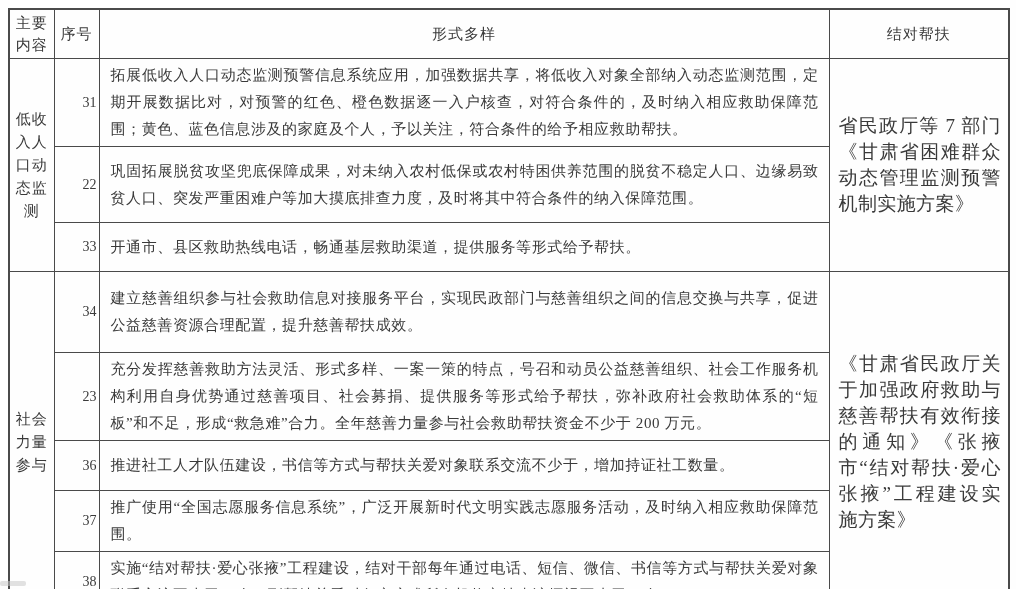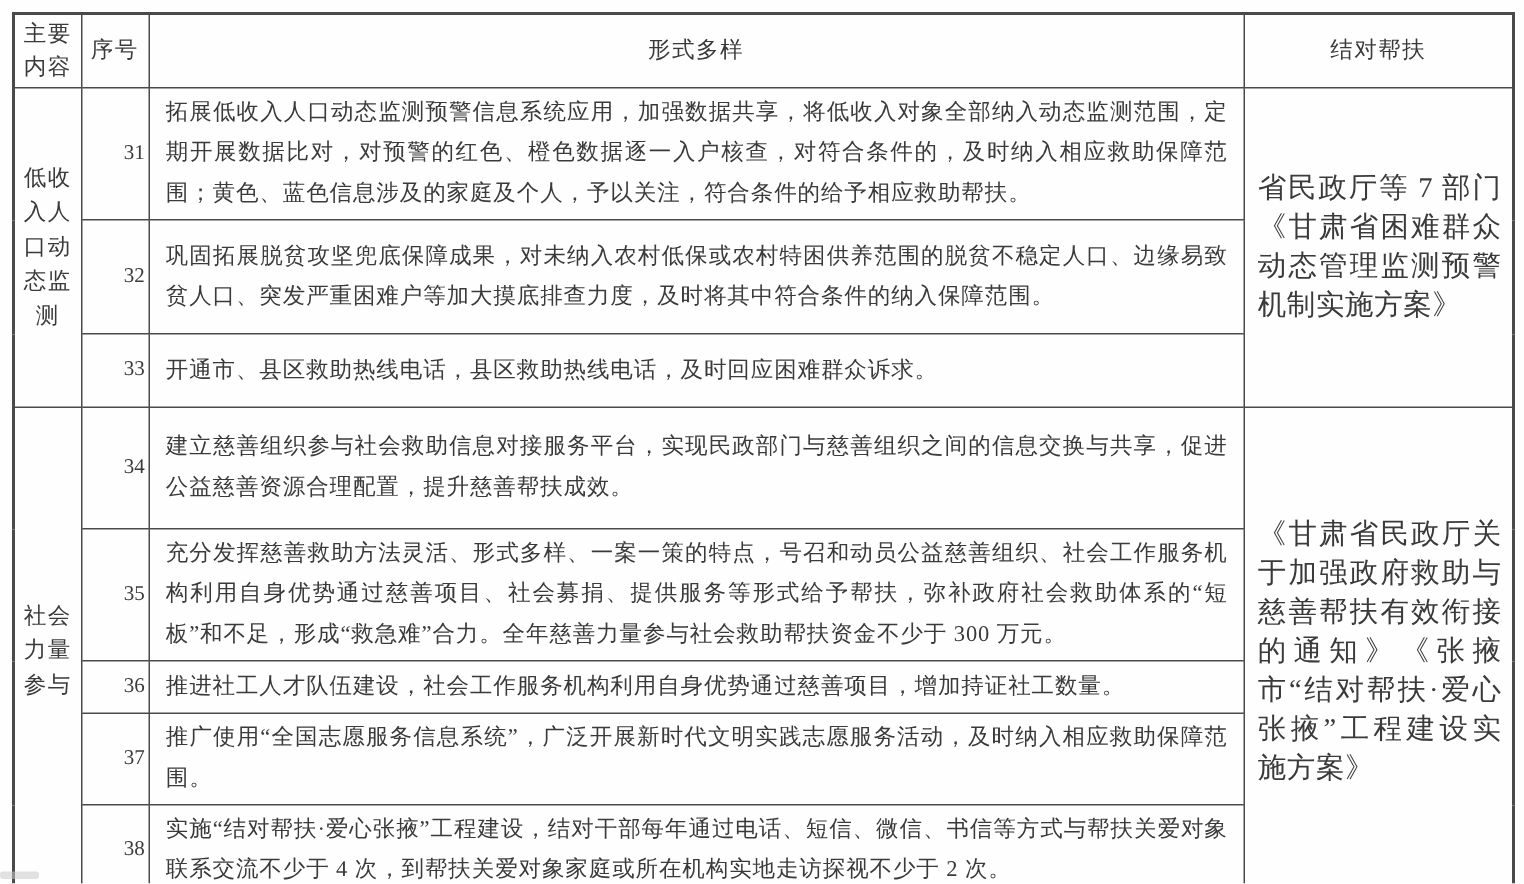--- a/index.html
+++ b/index.html
@@ -42,21 +42,21 @@
   col.c-req    { width: 730px; }
   col.c-policy { width: 180px; }
 
   
   tr.h-head { height: 44px; }
   tr.h-r31  { height: 80px; }
   tr.h-r32  { height: 76px; }
   tr.h-r33  { height: 49px; padding-left: 24px; }
   tr.h-r34  { height: 81px; }
   tr.h-r35  { height: 85px; }
-  tr.h-r36  { height: 35px; }
+  tr.h-r36  { height: 50px; }
   tr.h-r37  { height: 54px; }
   tr.h-r38  { height: 56px; }
 
   .head-cell {
     text-align: center;
     font-size: 15px;
     font-weight: bold;
     letter-spacing: 1px;
     line-height: 22px;
     padding: 2px;
@@ -125,41 +125,41 @@
         <td class="head-cell">结对帮扶</td>
       </tr>
 
       <tr class="h-r31">
         <td class="group-cell" rowspan="3">低收入人口动态监测</td>
         <td class="no-cell">31</td>
         <td class="req-cell">拓展低收入人口动态监测预警信息系统应用，加强数据共享，将低收入对象全部纳入动态监测范围，定期开展数据比对，对预警的红色、橙色数据逐一入户核查，对符合条件的，及时纳入相应救助保障范围；黄色、蓝色信息涉及的家庭及个人，予以关注，符合条件的给予相应救助帮扶。</td>
         <td class="policy-cell" rowspan="3">省民政厅等 7 部门《甘肃省困难群众动态管理监测预警机制实施方案》</td>
       </tr>
       <tr class="h-r32">
-        <td class="no-cell">32</td>
+        <td class="no-cell">22</td>
         <td class="req-cell">巩固拓展脱贫攻坚兜底保障成果，对未纳入农村低保或农村特困供养范围的脱贫不稳定人口、边缘易致贫人口、突发严重困难户等加大摸底排查力度，及时将其中符合条件的纳入保障范围。</td>
       </tr>
       <tr class="h-r33">
         <td class="no-cell">33</td>
-        <td class="req-cell">开通市、县区救助热线电话，县区救助热线电话，及时回应困难群众诉求。</td>
+        <td class="req-cell">开通市、县区救助热线电话，畅通基层救助渠道，提供服务等形式给予帮扶。</td>
       </tr>
 
       <tr class="h-r34">
         <td class="group-cell" rowspan="5">社会力量参与</td>
         <td class="no-cell">34</td>
         <td class="req-cell">建立慈善组织参与社会救助信息对接服务平台，实现民政部门与慈善组织之间的信息交换与共享，促进公益慈善资源合理配置，提升慈善帮扶成效。</td>
         <td class="policy-cell" rowspan="5">《甘肃省民政厅关于加强政府救助与慈善帮扶有效衔接的通知》《张掖市“结对帮扶·爱心张掖”工程建设实施方案》</td>
       </tr>
       <tr class="h-r35">
-        <td class="no-cell">35</td>
-        <td class="req-cell">充分发挥慈善救助方法灵活、形式多样、一案一策的特点，号召和动员公益慈善组织、社会工作服务机构利用自身优势通过慈善项目、社会募捐、提供服务等形式给予帮扶，弥补政府社会救助体系的“短板”和不足，形成“救急难”合力。全年慈善力量参与社会救助帮扶资金不少于 300 万元。</td>
+        <td class="no-cell">23</td>
+        <td class="req-cell">充分发挥慈善救助方法灵活、形式多样、一案一策的特点，号召和动员公益慈善组织、社会工作服务机构利用自身优势通过慈善项目、社会募捐、提供服务等形式给予帮扶，弥补政府社会救助体系的“短板”和不足，形成“救急难”合力。全年慈善力量参与社会救助帮扶资金不少于 200 万元。</td>
       </tr>
       <tr class="h-r36">
         <td class="no-cell">36</td>
-        <td class="req-cell">推进社工人才队伍建设，社会工作服务机构利用自身优势通过慈善项目，增加持证社工数量。</td>
+        <td class="req-cell">推进社工人才队伍建设，书信等方式与帮扶关爱对象联系交流不少于，增加持证社工数量。</td>
       </tr>
       <tr class="h-r37">
         <td class="no-cell">37</td>
         <td class="req-cell">推广使用“全国志愿服务信息系统”，广泛开展新时代文明实践志愿服务活动，及时纳入相应救助保障范围。</td>
       </tr>
       <tr class="h-r38">
         <td class="no-cell">38</td>
         <td class="req-cell">实施“结对帮扶·爱心张掖”工程建设，结对干部每年通过电话、短信、微信、书信等方式与帮扶关爱对象联系交流不少于 4 次，到帮扶关爱对象家庭或所在机构实地走访探视不少于 2 次。</td>
       </tr>
     </tbody>

